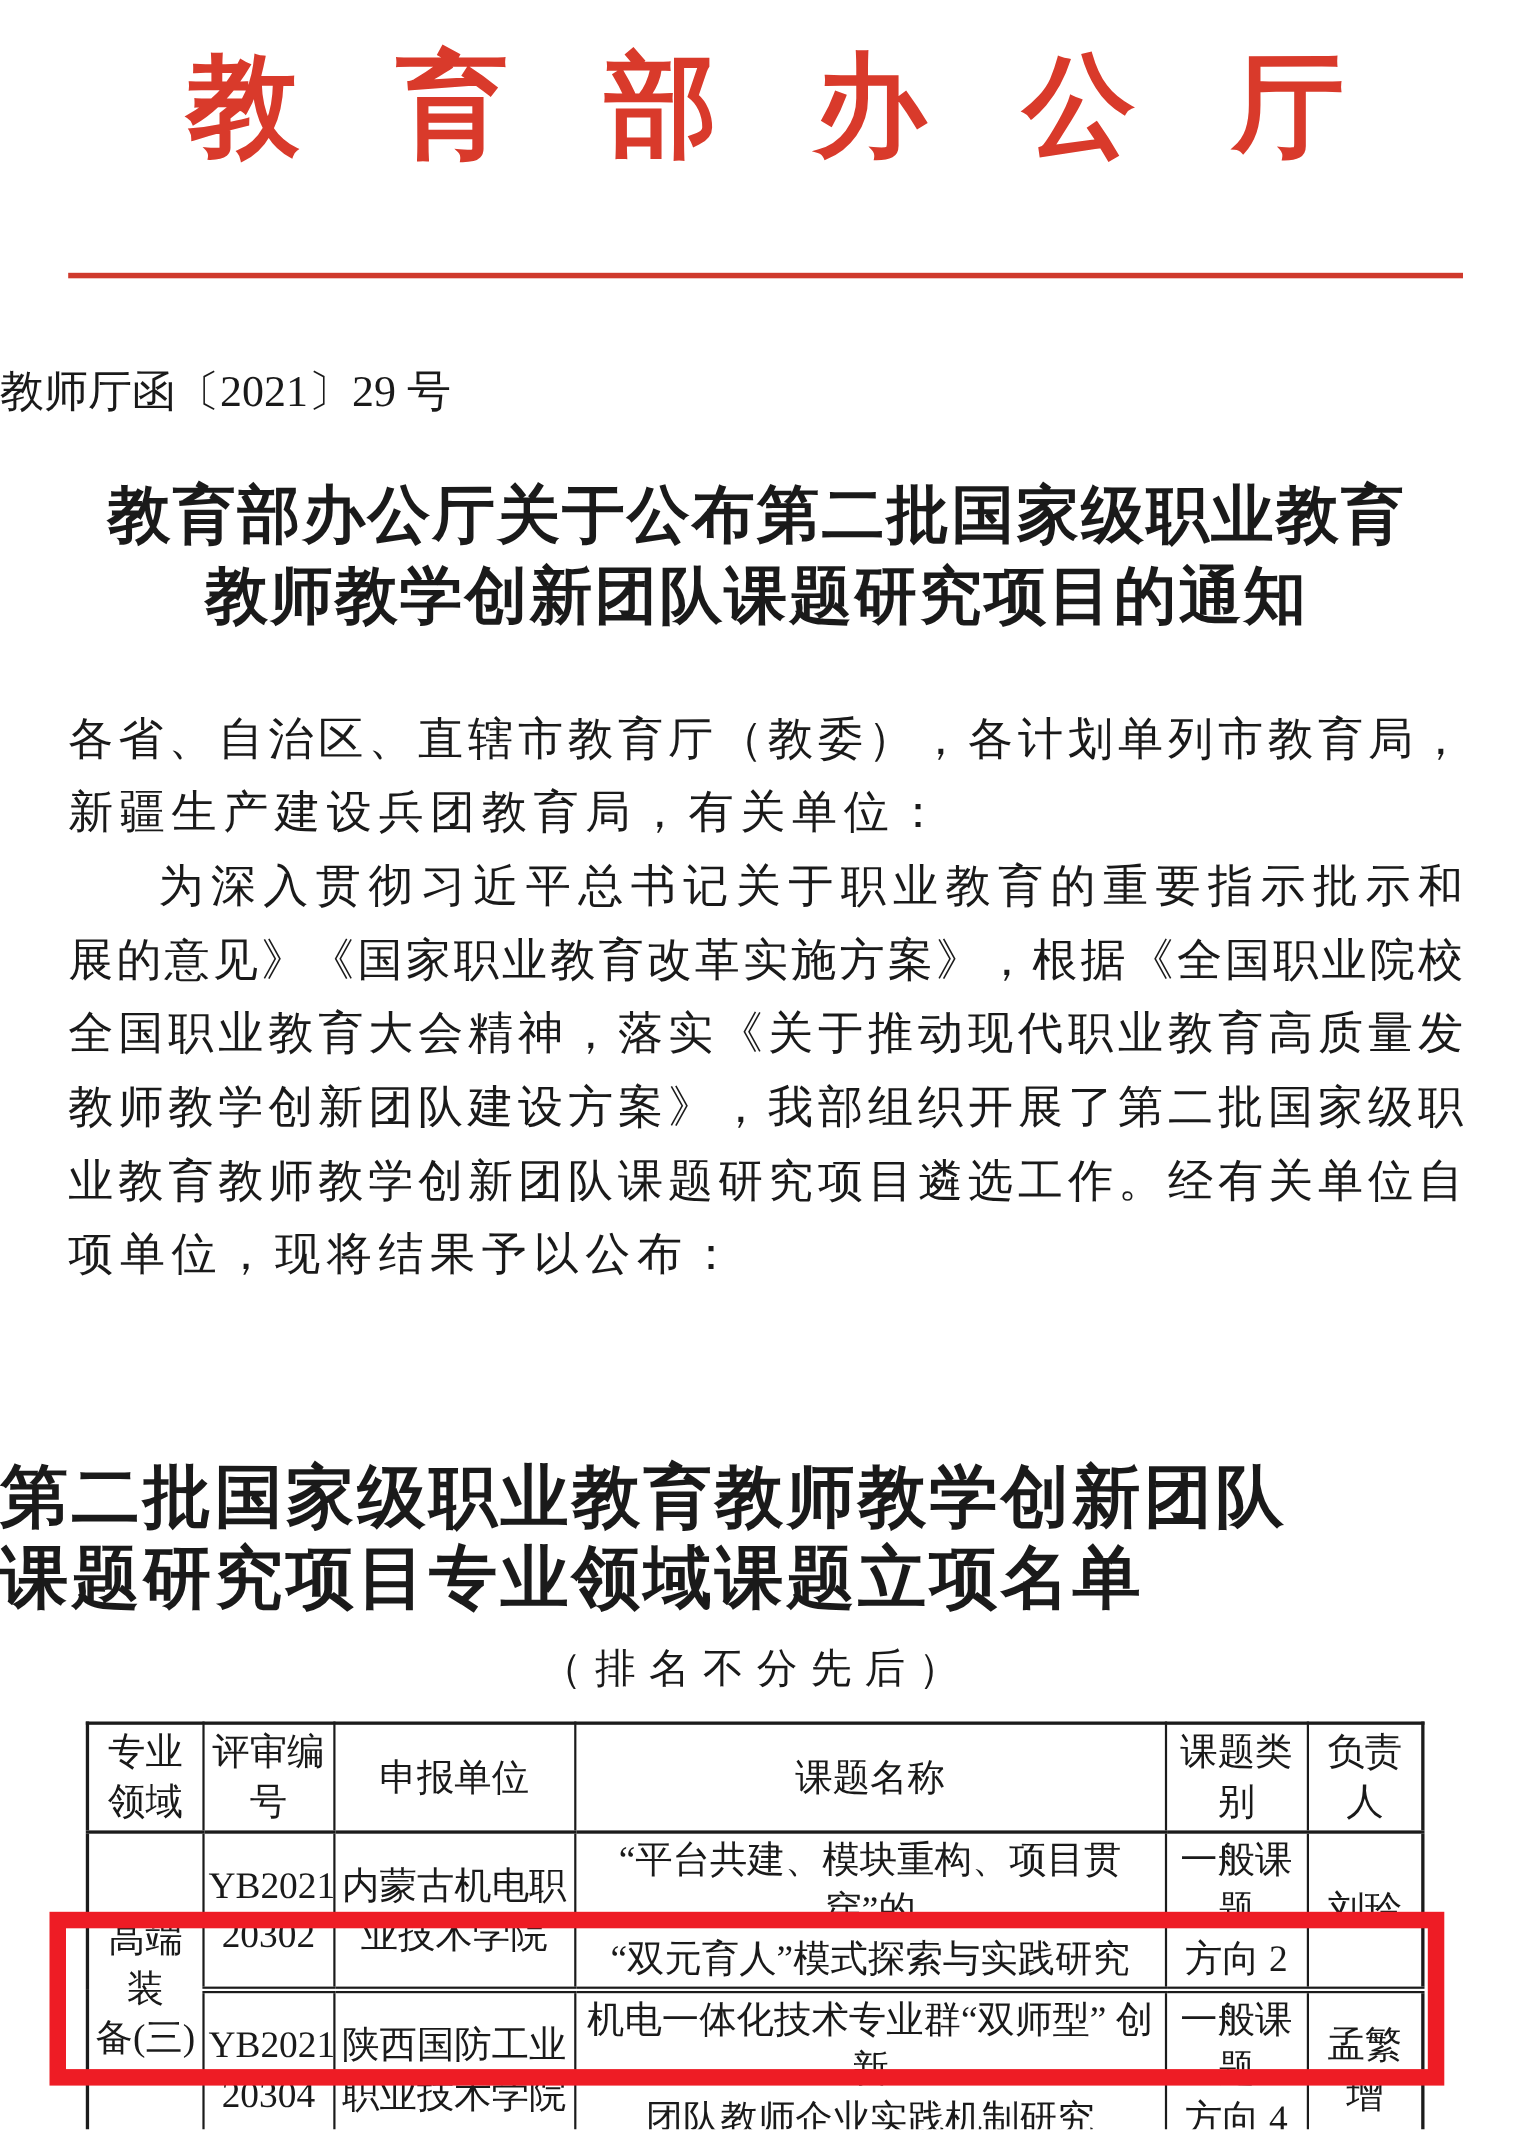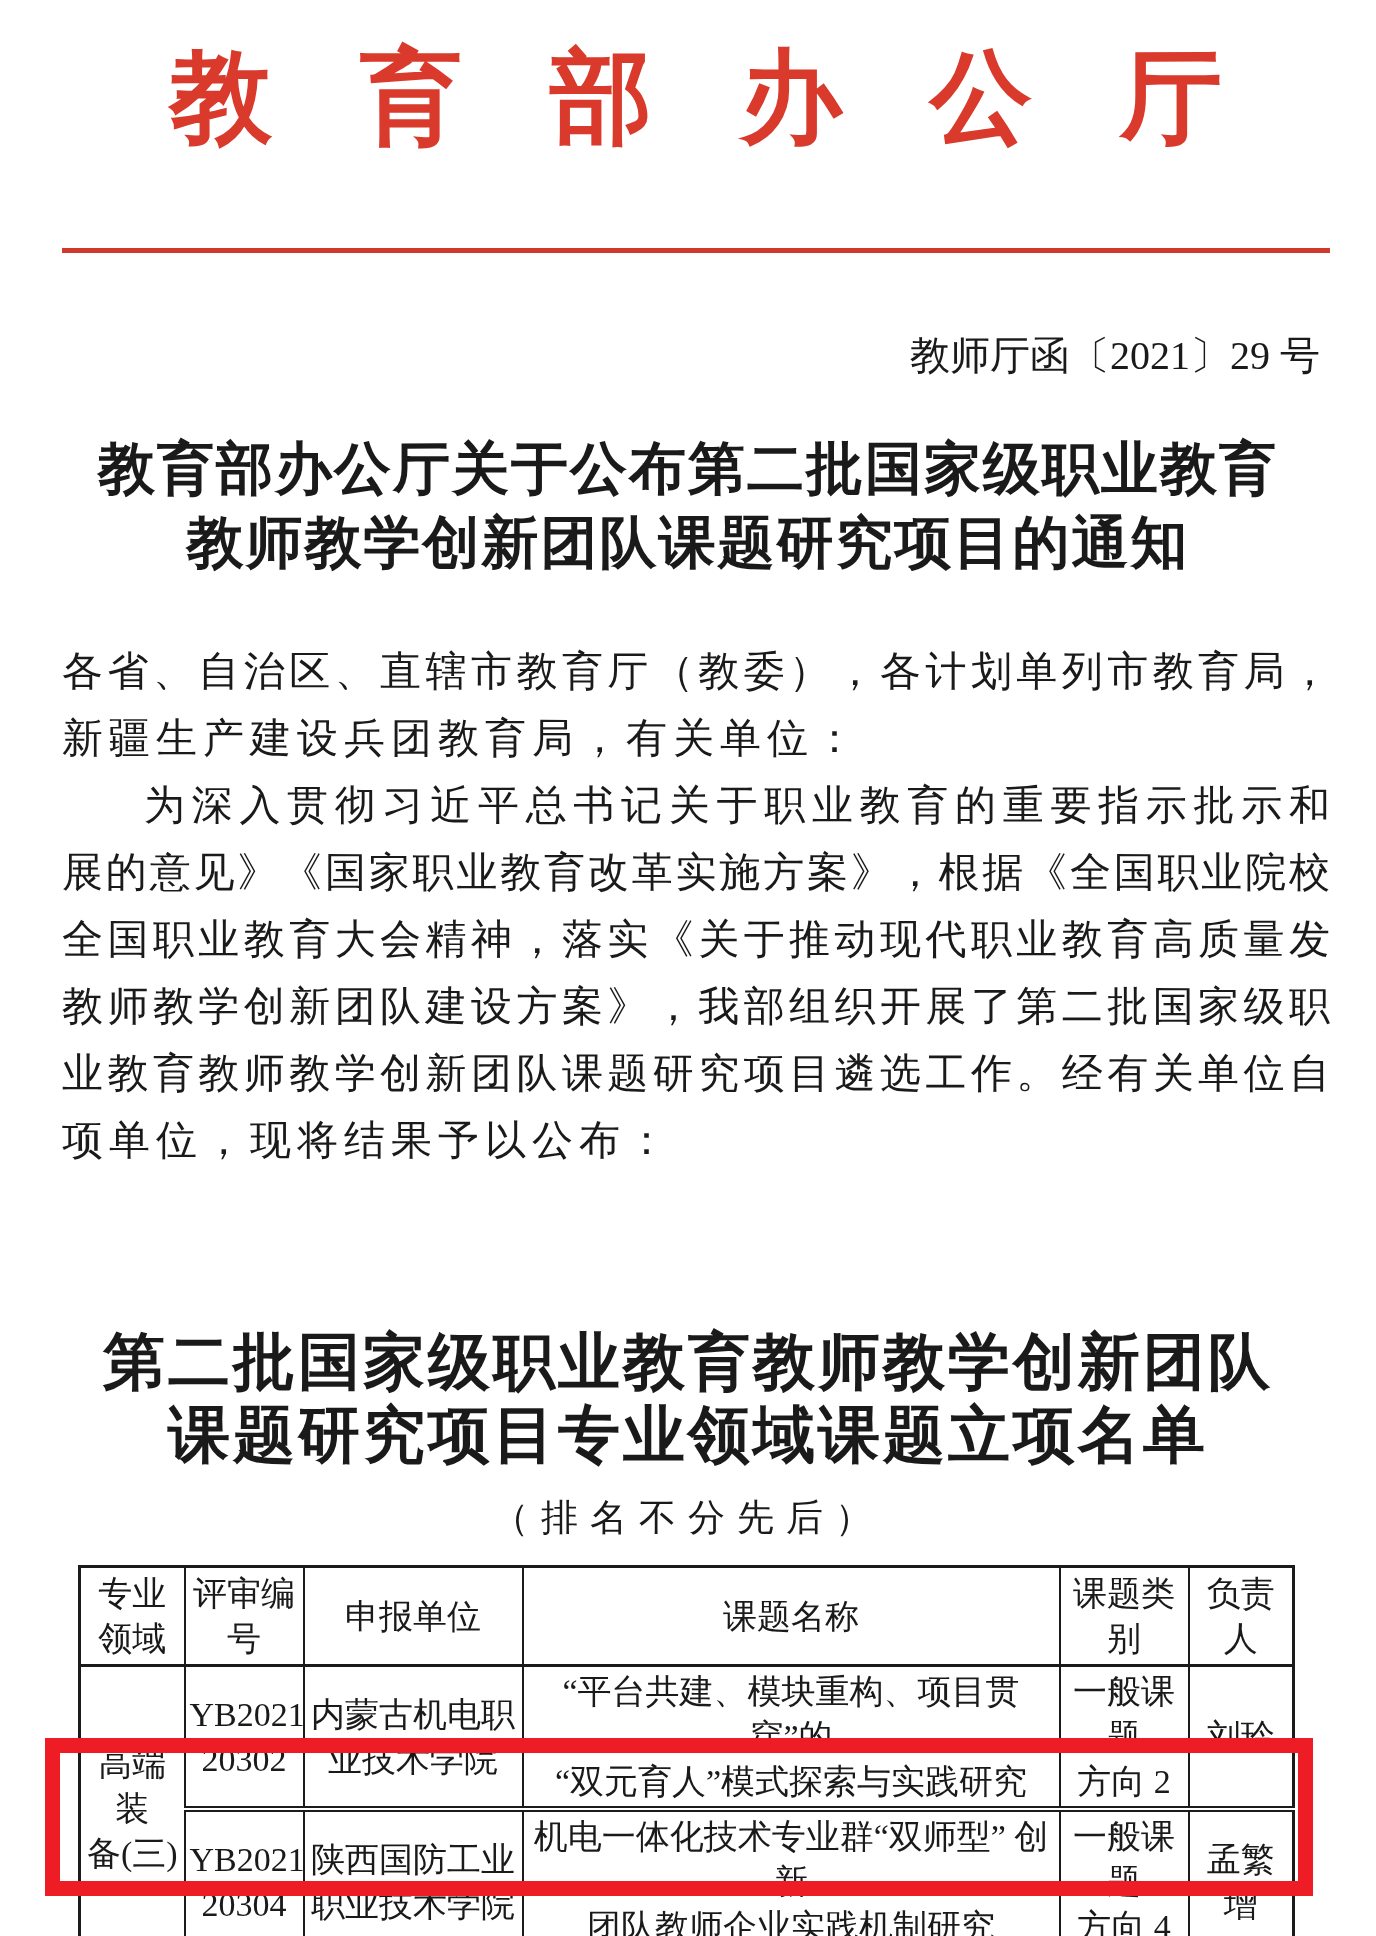--- a/index.html
+++ b/index.html
@@ -29,21 +29,20 @@
     position: absolute;
     top: 248px; left: 62px;
     width: 1268px; height: 5px;
     background: #cf3a2d;
   }
   .doc-number {
     position: absolute;
     top: 330px; left: 0; width: 1376px;
     box-sizing: border-box;
     padding-right: 56px;
-    text-align: right;
     font-size: 40px;
     line-height: 52px;
   }
   .main-title {
     position: absolute;
     top: 432px; left: 0; width: 100%;
     text-align: center;
     font-weight: bold;
     font-size: 57px;
     line-height: 74px;
@@ -64,21 +63,21 @@
   }
   .body-line.plain {
     text-align: left;
     text-align-last: left;
     letter-spacing: 6px;
   }
   .body-line.indent { text-indent: 2em; }
   .section-title {
     position: absolute;
     top: 1326px; left: 0; width: 100%;
-    text-align: center;
+    text-align: left;
     font-weight: bold;
     font-size: 62px;
     line-height: 73px;
     letter-spacing: 3px;
   }
   .section-subtitle {
     position: absolute;
     top: 1494px; left: 0; width: 100%;
     text-align: center;
     font-size: 37px;

